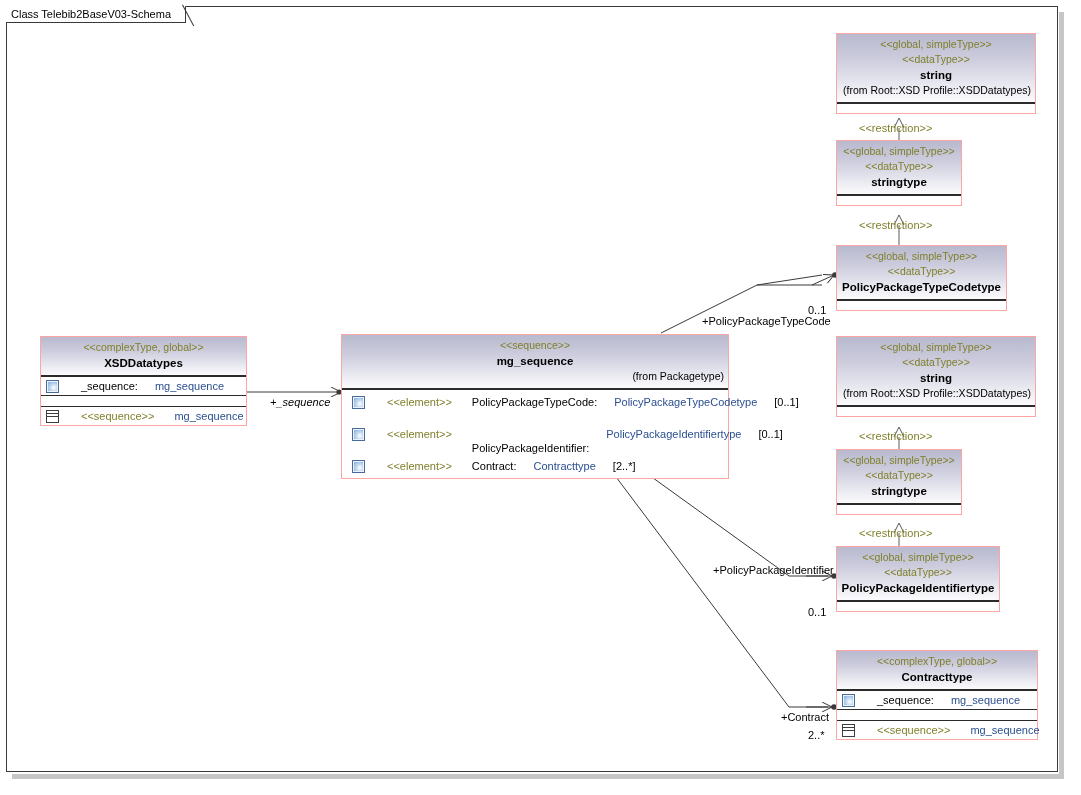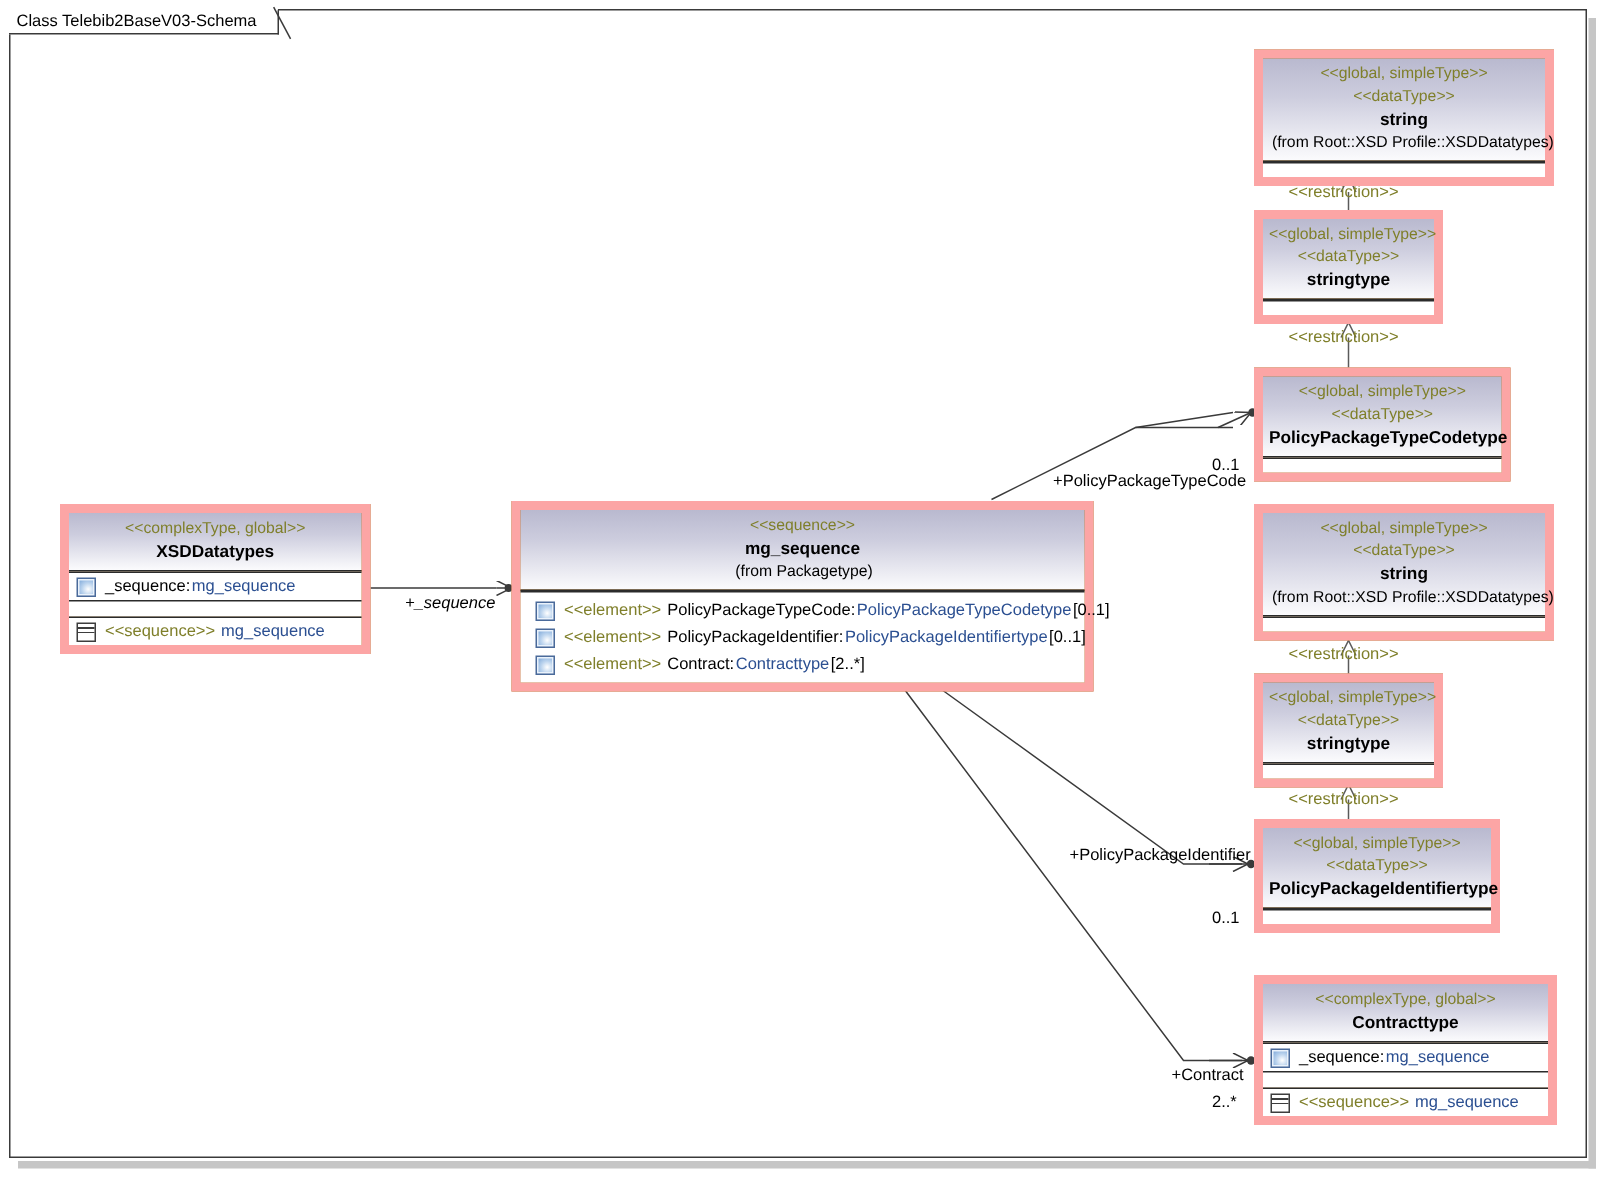--- a/index.html
+++ b/index.html
@@ -87,22 +87,22 @@
     position: absolute;
     left: 0;
     top: 0;
     width: 1081px;
     height: 795px;
     pointer-events: none;
   }
   
   .uml-class {
     position: absolute;
-    border: 6px solid #fca5a5;
-    background: #a16207;
+    border: 1px solid #fca5a5;
+    background: #8b5cf6;
     box-sizing: border-box;
     font-size: 11px;
     color: #000000;
   }
   .uml-class .hdr {
     background: linear-gradient(to bottom, #b9b9cf 0%, #cdcdde 38%, #eeeef4 82%, #fbfbfd 100%);
     padding: 3px 4px 4px 4px;
     text-align: center;
     border-bottom: 1px solid #2b2b2b;
   }
@@ -116,34 +116,34 @@
     font-weight: bold;
     font-size: 11.5px;
     line-height: 16px;
     color: #000000;
     white-space: nowrap;
   }
   .frompkg {
     font-size: 10.5px;
     line-height: 15px;
     color: #000000;
-    text-align: center;
+    text-align: right;
     padding-left: 2px;
     white-space: nowrap;
   }
   .compartment {
     border-top: 1px solid #2b2b2b;
     background: #ffffff;
   }
   .compartment.empty { height: 9px; }
   .compartment.thin  { height: 10px; }
   .feat {
     display: flex;
     align-items: center;
-    gap: 6px;
+    gap: 22px;
     padding: 2px 4px 2px 5px;
     line-height: 14px;
     white-space: nowrap;
     font-size: 11px;
   }
   .feat .txt { color: #000000; }
   .kw   { color: #7f7f2a; }
   .type { color: #2b4f91; }
   .mult { color: #000000; }
   
@@ -354,21 +354,21 @@
       <div class="feat" style="padding-left:10px;">
         <span class="ico-attr"></span>
         <span class="kw">&lt;&lt;element&gt;&gt;</span>
         <span class="txt" style="margin-left:-2px;">PolicyPackageTypeCode:</span>
         <span class="type" style="margin-left:-5px;">PolicyPackageTypeCodetype</span>
         <span class="mult" style="margin-left:-5px;">[0..1]</span>
       </div>
       <div class="feat" style="padding-left:10px;">
         <span class="ico-attr"></span>
         <span class="kw">&lt;&lt;element&gt;&gt;</span>
-        <span class="txt" style="margin-left:-2px;">PolicyPackageIdentifier:</span>
+        <span class="txt" style="margin-left:-2px;margin-top:28px;">PolicyPackageIdentifier:</span>
         <span class="type" style="margin-left:-5px;">PolicyPackageIdentifiertype</span>
         <span class="mult" style="margin-left:-5px;">[0..1]</span>
       </div>
       <div class="feat" style="padding-left:10px;">
         <span class="ico-attr"></span>
         <span class="kw">&lt;&lt;element&gt;&gt;</span>
         <span class="txt" style="margin-left:-2px;">Contract:</span>
         <span class="type" style="margin-left:-5px;">Contracttype</span>
         <span class="mult" style="margin-left:-5px;">[2..*]</span>
       </div>

